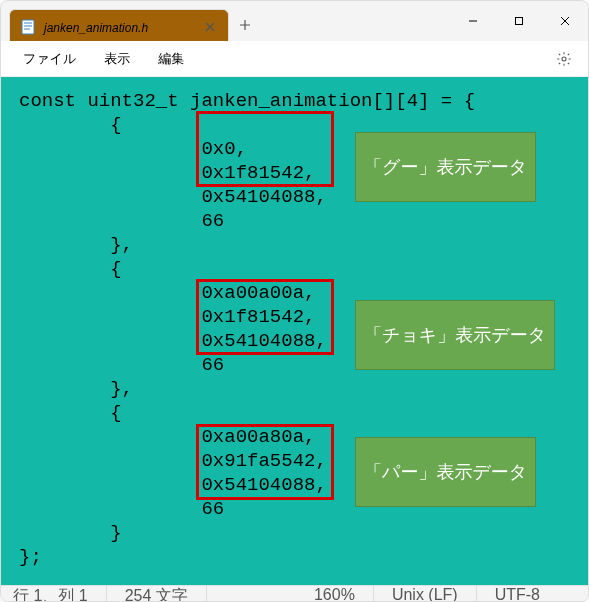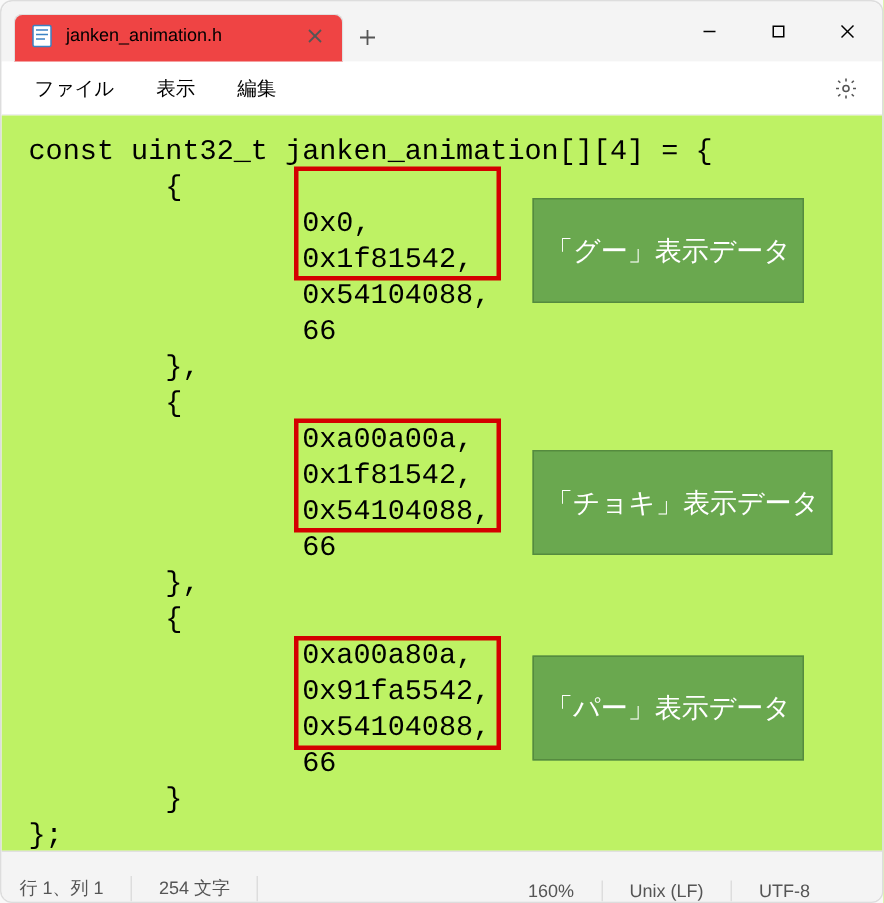--- a/index.html
+++ b/index.html
@@ -24,32 +24,33 @@
     border-top-right-radius: 8px;
   }
   .tab-strip {
     display: flex;
     align-items: flex-end;
     padding-left: 8px;
     flex: 1;
   }
   .tab {
     display: flex;
-    align-items: flex-start;
-    background: #ef4444;
+    align-items: flex-end;
+    background: #a16207;
     border-top-left-radius: 6px;
     border-top-right-radius: 6px;
     padding: 6px 10px;
     height: 32px;
     min-width: 220px;
     position: relative;
     gap: 8px;
     font-size: 12px;
     border: 1px solid #e0e0e0;
     border-bottom: none;
+    font-style: italic;
   }
   .tab-icon {
     width: 16px; height: 16px;
     display: inline-block;
   }
   .tab-close {
     margin-left: auto;
     width: 16px; height: 16px;
     display: flex;
     align-items: center; justify-content: center;
@@ -88,21 +89,21 @@
     border-radius: 4px;
   }
   .gear {
     margin-left: auto;
     width: 28px; height: 28px;
     display: flex; align-items: center; justify-content: center;
     color: #555;
   }
   .editor {
     flex: 1;
-    background: #bef264;
+    background: #14b8a6;
     position: relative;
     font-family: "Consolas", "Courier New", monospace;
     font-size: 19px;
     line-height: 24px;
     color: #000;
     padding: 12px 0 0 0;
     overflow: hidden;
   }
   .line { white-space: pre; padding-left: 18px; height: 24px; }
   .redbox {
@@ -114,26 +115,26 @@
     position: absolute;
     background: #6aa84f;
     color: #fff;
     padding: 22px 8px;
     font-family: "Yu Gothic UI", sans-serif;
     font-size: 18px;
     border: 1px solid #558b3f;
     white-space: nowrap;
   }
   .statusbar {
-    height: 34px;
+    height: 16px;
     background: #f4f4f4;
     border-top: 1px solid #e0e0e0;
     display: flex;
-    align-items: flex-end;
-    font-size: 12px;
+    align-items: flex-start;
+    font-size: 16px;
     color: #555;
     padding: 0 12px;
   }
   .status-seg {
     padding-right: 18px;
     margin-right: 18px;
     border-right: 1px solid #ddd;
   }
   .status-seg:last-child { border-right: none; }
   .spacer { flex: 1; }

